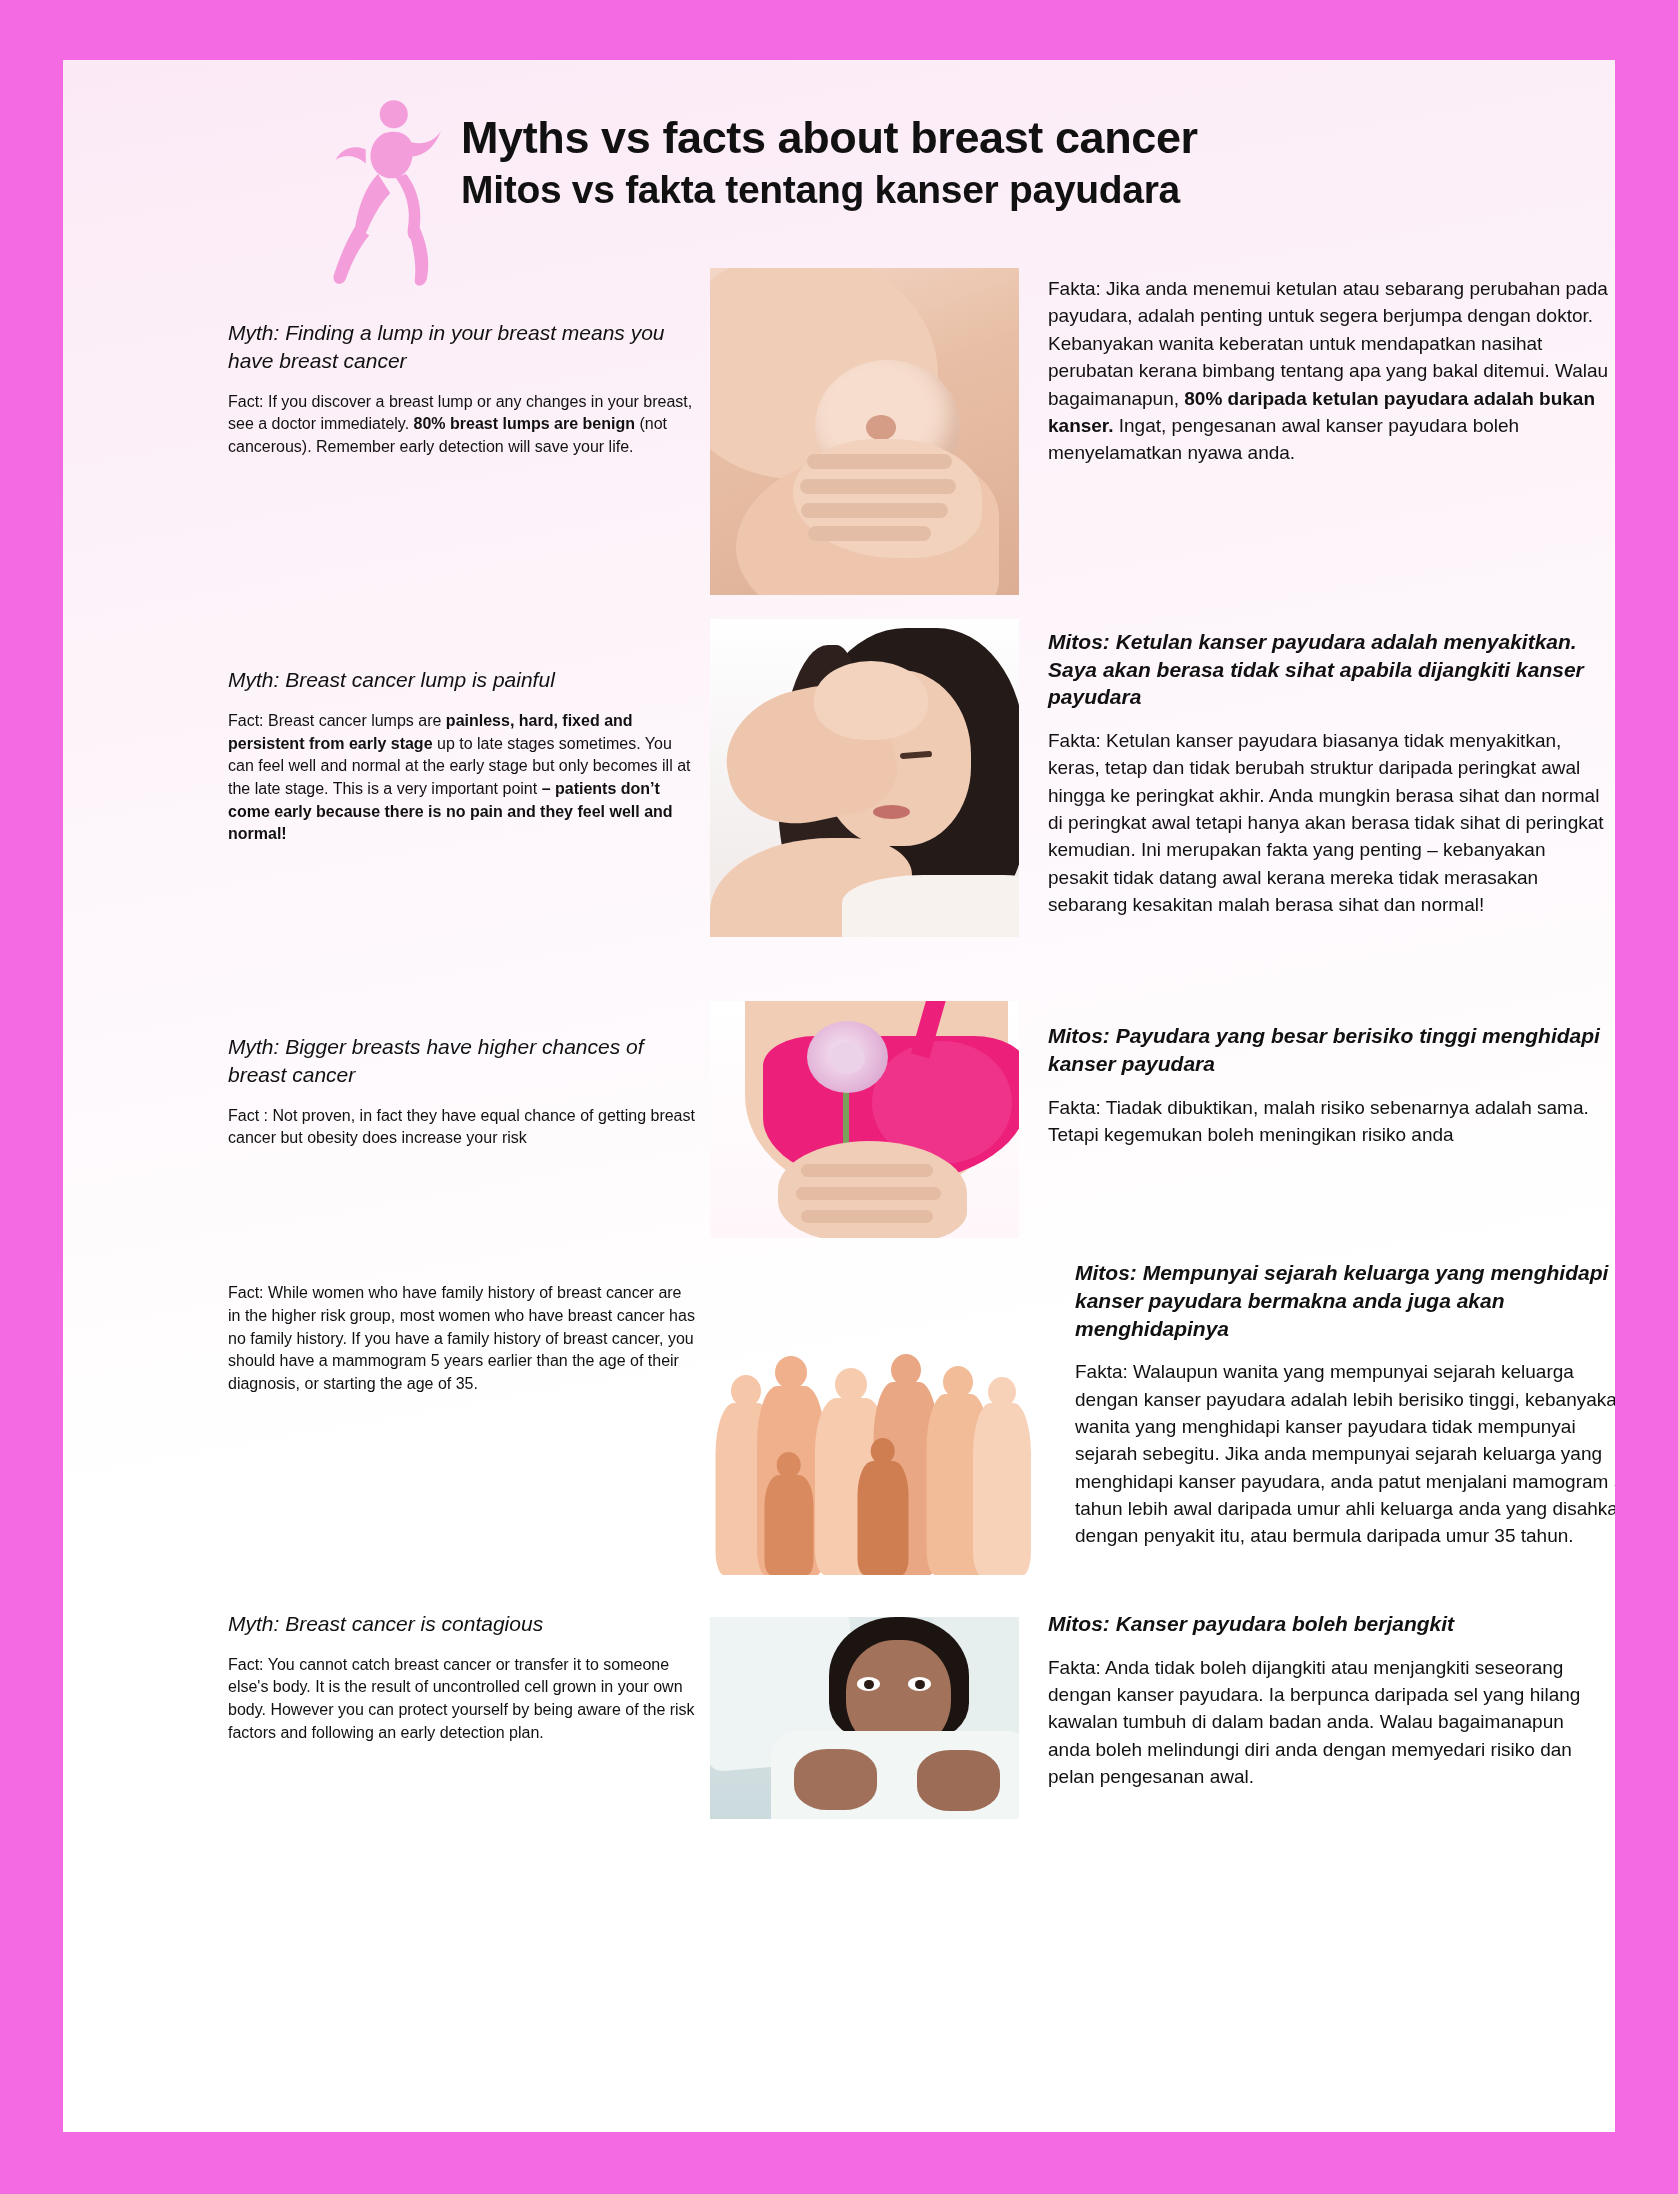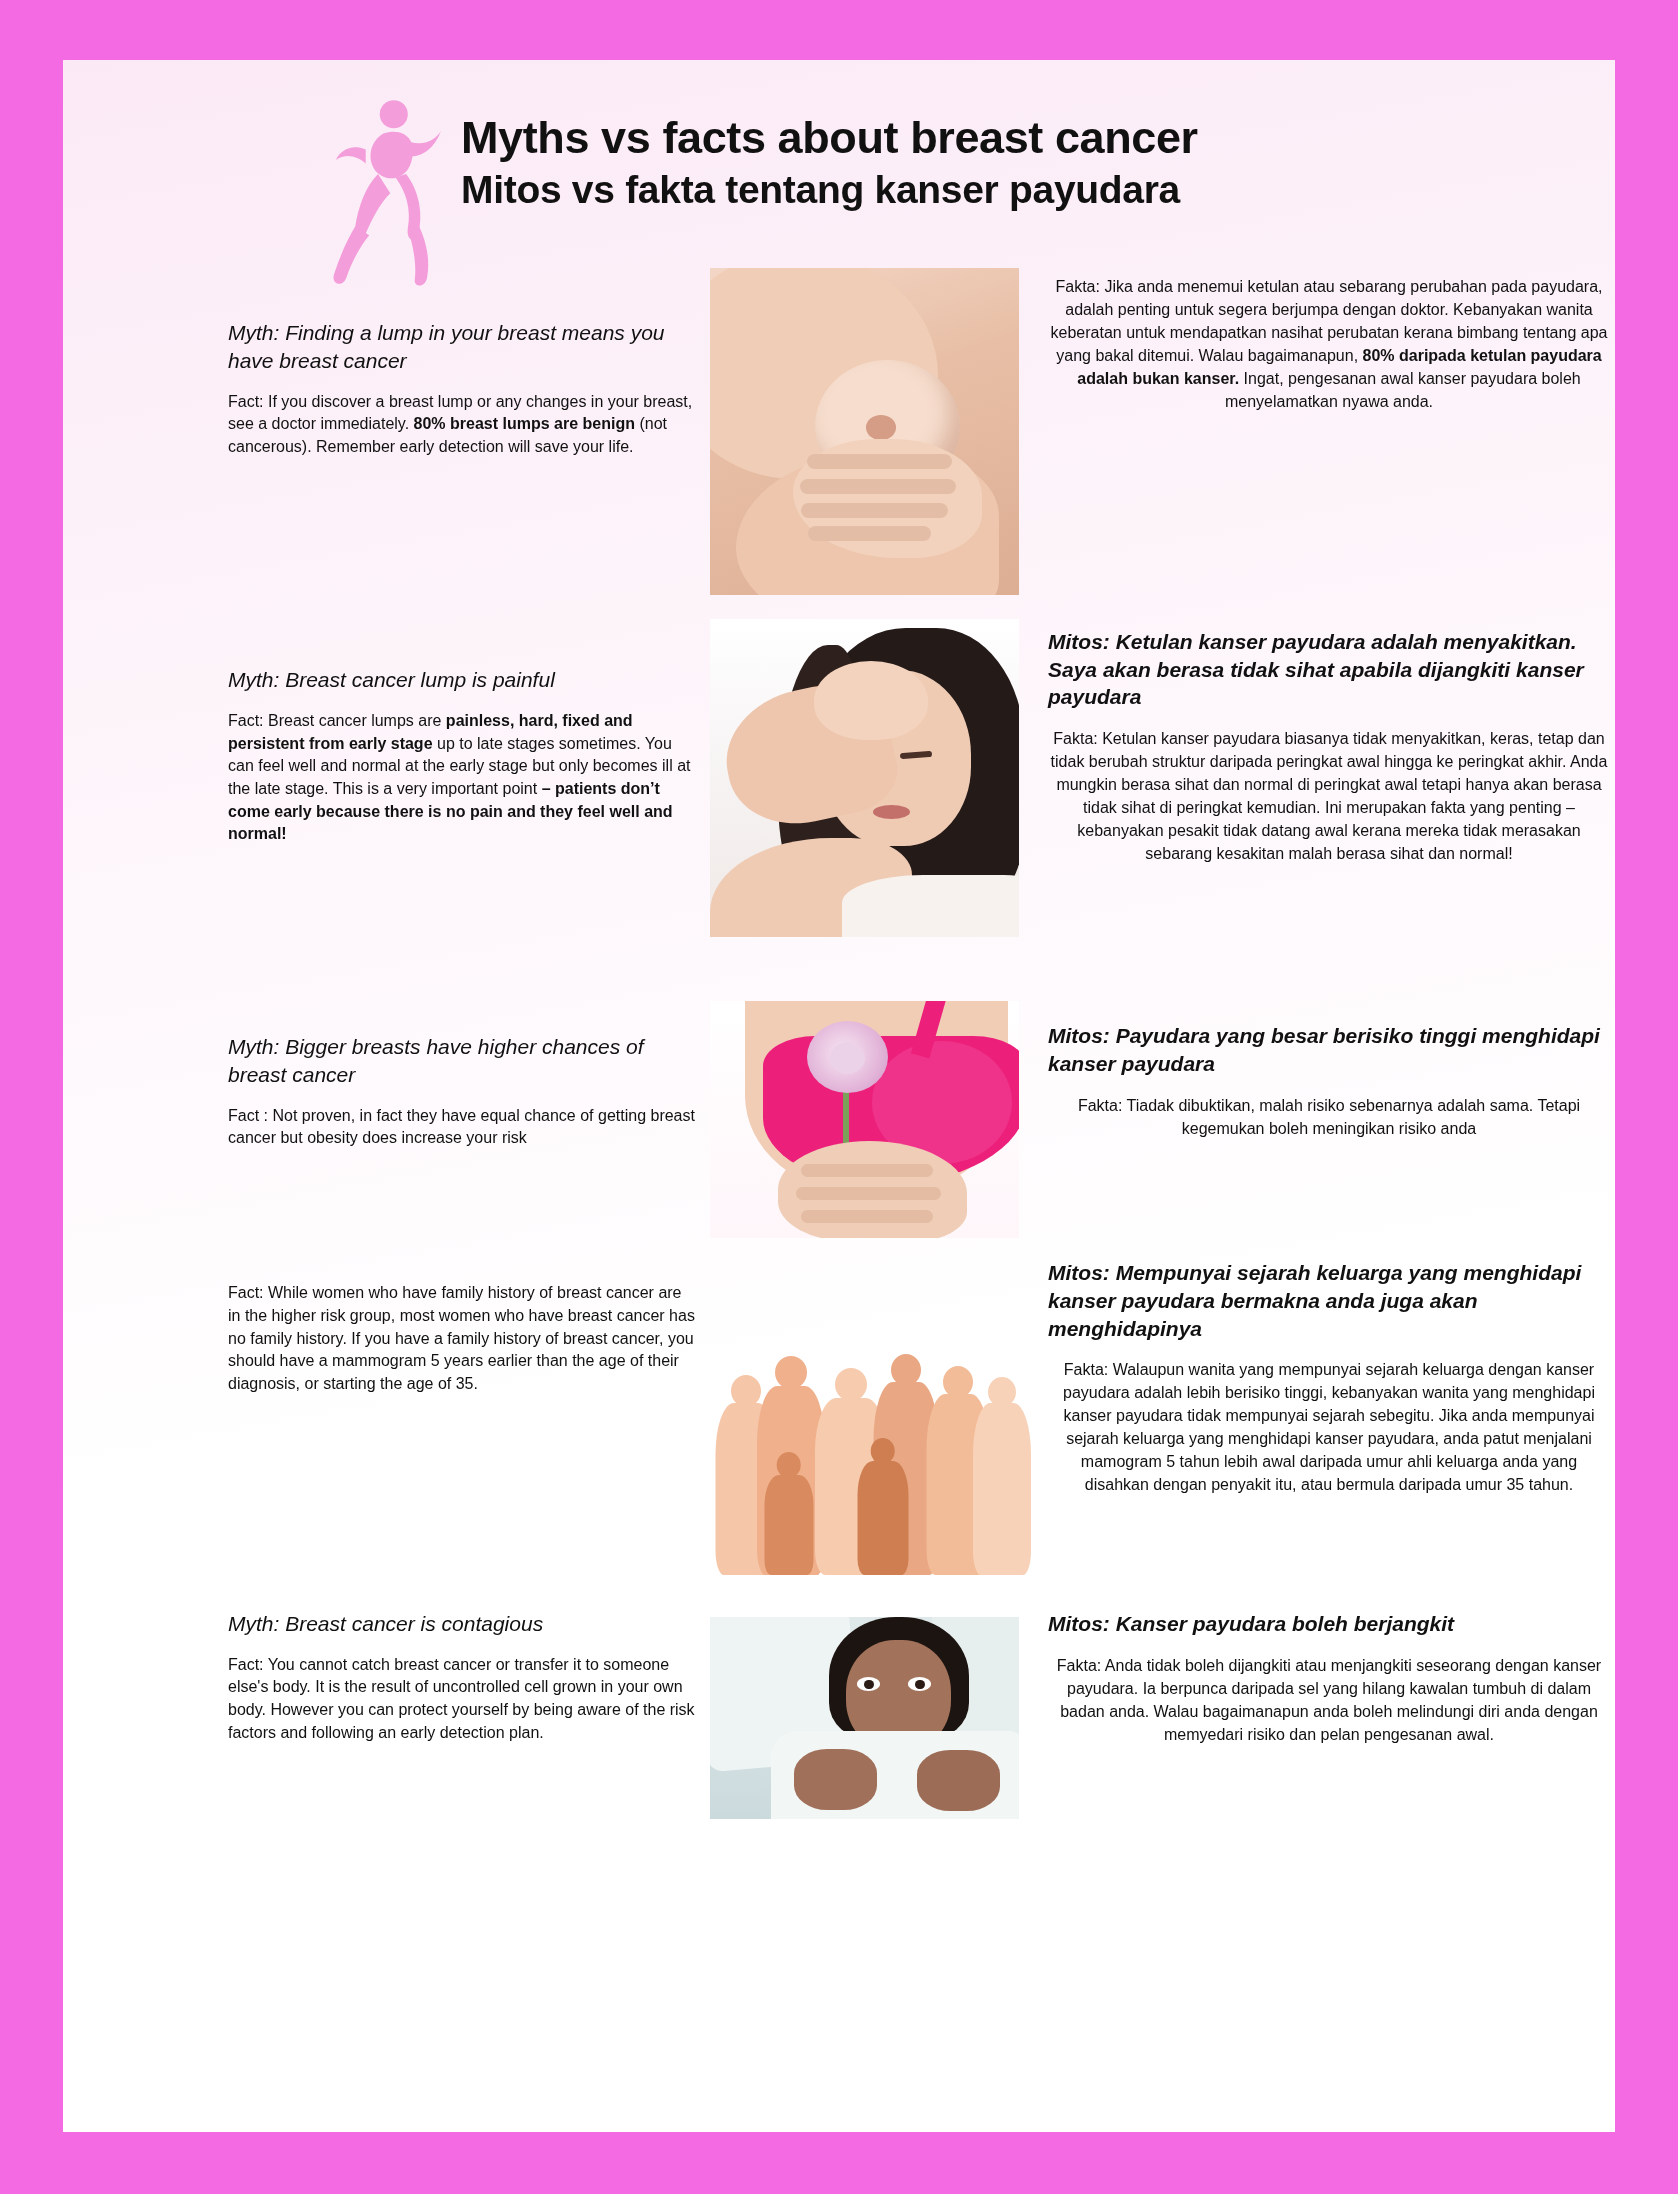--- a/index.html
+++ b/index.html
@@ -105,24 +105,23 @@
   }
   .mitos-head {
     font-size: 21px;
     font-weight: bold;
     font-style: italic;
     color: #111111;
     line-height: 1.32;
     margin-bottom: 16px;
   }
   .fakta-body {
-    font-size: 16px;
+    font-size: 19px;
     color: #111111;
     line-height: 1.44;
-    text-align: center;
   }
   .fakta-body b { font-weight: bold; }
 
   
   .photo {
     position: absolute;
     overflow: hidden;
   }
 
   
@@ -360,21 +359,21 @@
           <div class="fig" style="left:54px;width:49px;height:123px;">
             <div class="head" style="top:0;width:24.6px;height:26px;background:#d98a5e;"></div>
             <div class="body" style="top:23px;width:49px;height:100px;background:#d98a5e;"></div>
           </div>
           <div class="fig" style="left:147px;width:51px;height:137px;">
             <div class="head" style="top:0;width:24.6px;height:26px;background:#cf7e52;"></div>
             <div class="body" style="top:23px;width:51px;height:114px;background:#cf7e52;"></div>
           </div>
         </div>
 
-        <div class="col-right" style="top:0px;">
+        <div class="col-right" style="top:0px;margin-left:27px;">
           <div class="mitos-head">Mitos: Mempunyai sejarah keluarga yang menghidapi kanser payudara bermakna anda juga akan menghidapinya</div>
           <div class="fakta-body">Fakta: Walaupun wanita yang mempunyai sejarah keluarga dengan kanser payudara adalah lebih berisiko tinggi, kebanyakan wanita yang menghidapi kanser payudara tidak mempunyai sejarah sebegitu. Jika anda mempunyai sejarah keluarga yang menghidapi kanser payudara, anda patut menjalani mamogram 5 tahun lebih awal daripada umur ahli  keluarga anda yang disahkan dengan penyakit itu, atau bermula daripada umur 35 tahun.</div>
         </div>
       </div>
 
       <div class="row" style="height:228px;">
         <div class="col-left" style="top:8.8px;">
           <div class="myth-head">Myth: Breast cancer is contagious</div>
           <div class="fact-body">Fact: You cannot catch breast cancer or transfer it to someone else's body. It is the result of uncontrolled cell grown in your own body. However you can protect yourself by being aware of the risk factors and following an early detection plan.</div>
         </div>

